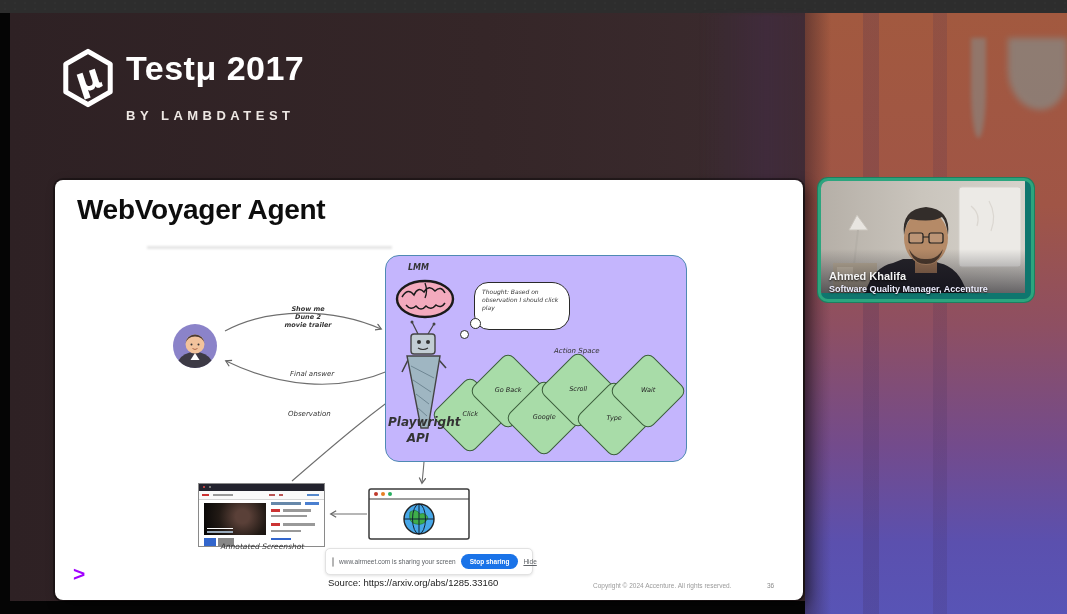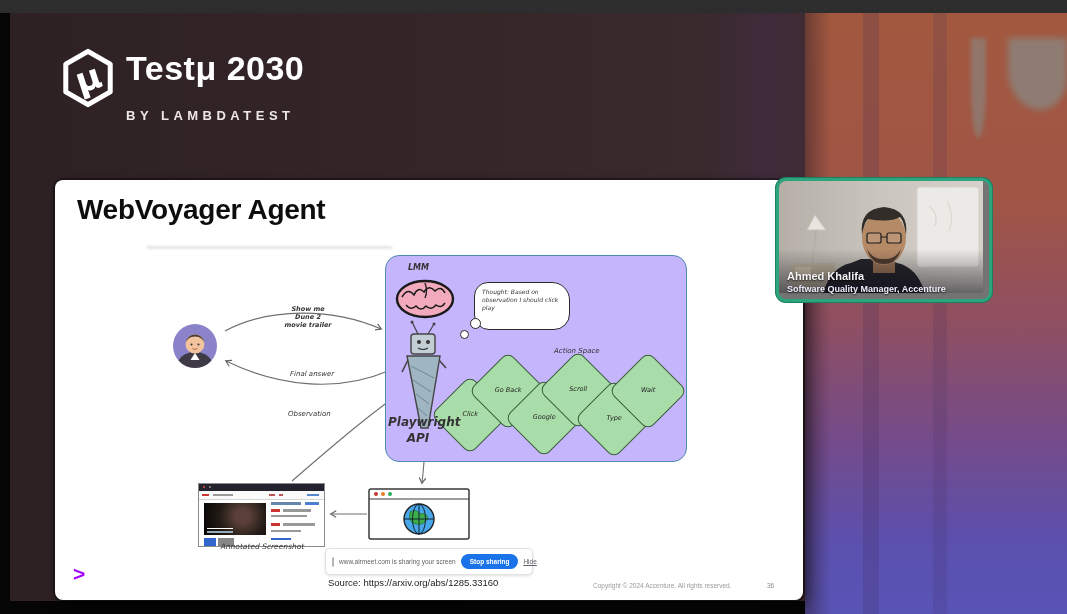--- a/index.html
+++ b/index.html
@@ -89,22 +89,22 @@
   .stop-btn{background:#1a73e8;color:#fff;font-size:6.5px;font-weight:bold;border:none;border-radius:10px;
             padding:4px 9px;white-space:nowrap;}
   .hide-btn{font-size:6.5px;color:#5f6368;text-decoration:underline;background:none;border:none;padding:0;}
   
   .src-label{position:absolute;left:273px;top:397px;font-size:9.5px;color:#1c1c1c;}
   .acn-mark{position:absolute;left:18px;top:384px;font-size:21px;font-weight:900;color:#a100ff;line-height:20px;}
   .copyright{position:absolute;left:538px;top:402px;font-size:6.5px;color:#9a9a9a;}
   .pagenum{position:absolute;left:712px;top:402px;font-size:6.5px;color:#8a8a8a;}
   .arrows{position:absolute;left:0;top:0;width:748px;height:420px;pointer-events:none;}
   
-  .cam{position:absolute;left:776px;top:178px;width:210px;height:118px;border:3px solid #2ca57e;border-radius:10px;
-       box-shadow:0 0 0 1px #1d7f5f;overflow:hidden;background:#737373;}
+  .cam{position:absolute;left:818px;top:178px;width:210px;height:118px;border:3px solid #2ca57e;border-radius:10px;
+       box-shadow:0 0 0 1px #1d7f5f;overflow:hidden;background:#0f766e;}
   .cam svg{display:block;}
   .cam-name{position:absolute;left:8px;bottom:17px;font-size:11px;font-weight:bold;color:#f4f4f4;
             text-shadow:0 1px 2px rgba(0,0,0,.8);}
   .cam-role{position:absolute;left:8px;bottom:5px;font-size:9px;font-weight:bold;color:#eef;
             text-shadow:0 1px 2px rgba(0,0,0,.8);}
 </style>
 </head>
 <body>
 
 <div class="stage">
@@ -115,21 +115,21 @@
   <div class="bg-right"></div>
   <div class="bg-gray-patch"></div>
   <div class="bg-gray-icicle"></div>
 
   <div class="logo">
     <svg class="logo-icon" viewBox="0 0 100 108">
       <path d="M50 6 L90 29 L90 79 L50 102 L10 79 L10 29 Z" fill="none" stroke="#fff" stroke-width="9" stroke-linejoin="round"></path>
       <text x="50" y="76" font-size="62" font-weight="bold" fill="#fff" text-anchor="middle" font-family="DejaVu Sans, sans-serif" transform="rotate(-18 50 54)">μ</text>
     </svg>
     <div class="logo-text">
-      <div class="logo-title">Testμ 2030</div>
+      <div class="logo-title">Testμ 2017</div>
       <div class="logo-sub">BY LAMBDATEST</div>
     </div>
   </div>
 
   <div class="slide">
     <div class="slide-title">WebVoyager Agent</div>
     <div class="title-smudge"></div>
 
     <svg class="arrows" viewBox="0 0 748 420">
       <defs>

